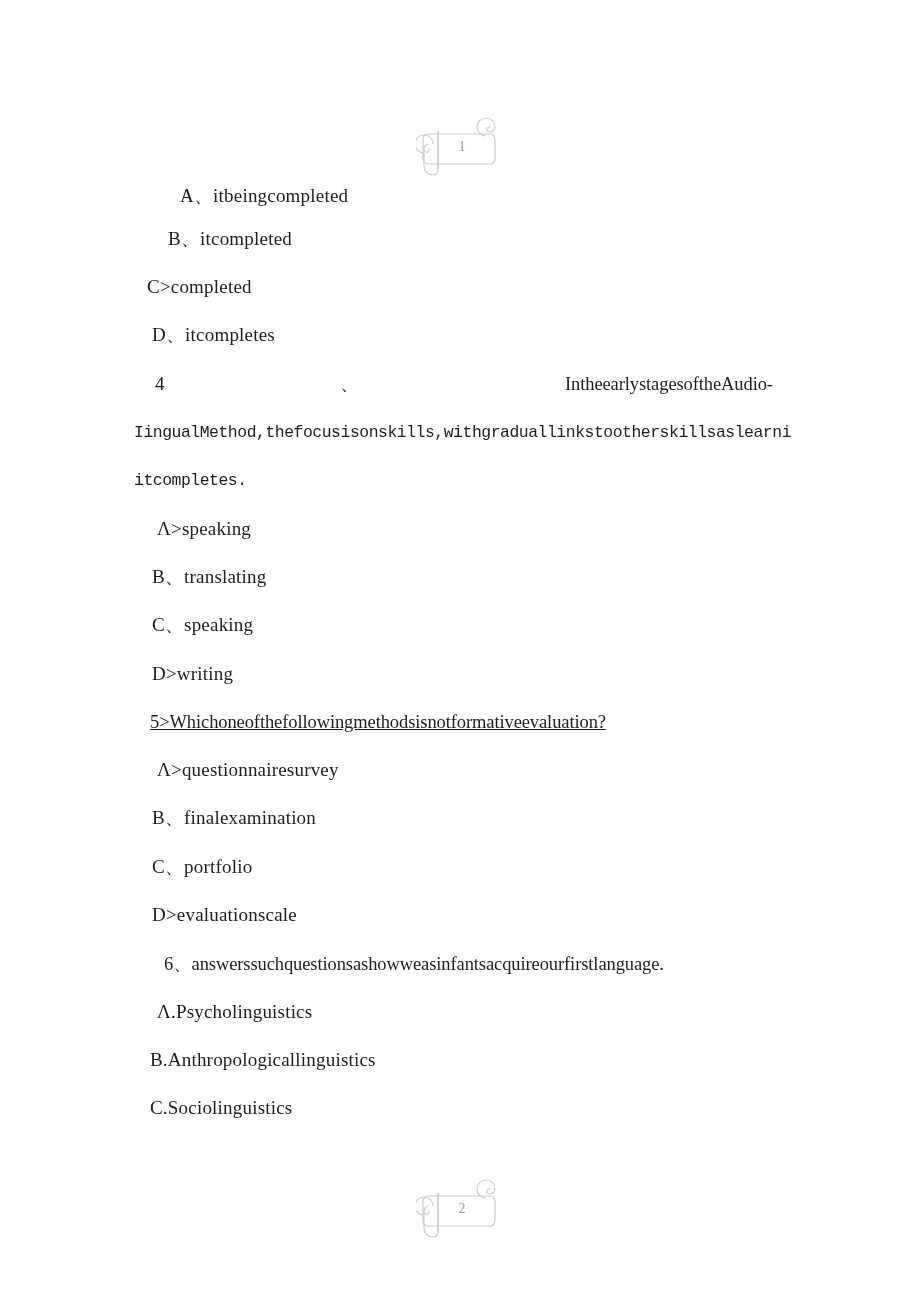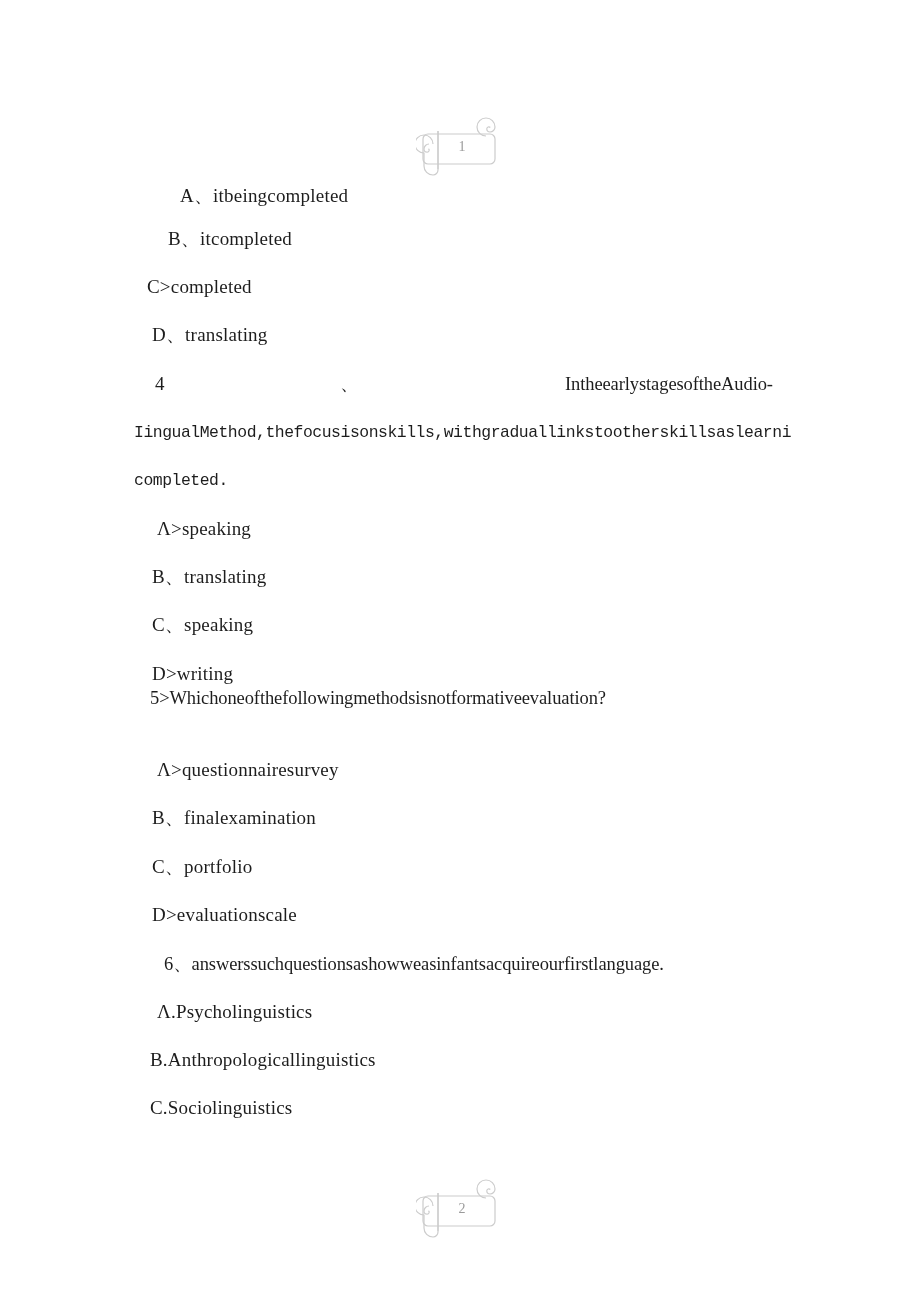--- a/index.html
+++ b/index.html
@@ -113,41 +113,41 @@
 </div>
 
 <div class="doc-body">
 
   <div class="line serifish" style="left:160px; top:186px;margin-left:20px;">A、itbeingcompleted</div>
 
   <div class="line serifish" style="left:152px; top:229px;margin-left:16px;">B、itcompleted</div>
 
   <div class="line serifish" style="left:147px; top:277px;">C&gt;completed</div>
 
-  <div class="line serifish" style="left:152px; top:325px;">D、translating</div>
+  <div class="line serifish" style="left:152px; top:325px;">D、itcompletes</div>
 
   <div class="line serifish" style="left:155px; top:374px;">4</div>
 
   <div class="line serifish" style="left:340px; top:374px;">、</div>
 
   <div class="line flow-serif" style="left:565px; top:374px;">IntheearlystagesoftheAudio-</div>
 
   <div class="line flow" style="left:134px; top:423px;">IingualMethod,thefocusisonskills,withgraduallinkstootherskillsaslearni</div>
 
-  <div class="line flow" style="left:134px; top:471px;">completed.</div>
+  <div class="line flow" style="left:134px; top:471px;">itcompletes.</div>
 
   <div class="line serifish" style="left:157px; top:519px;">Λ&gt;speaking</div>
 
   <div class="line serifish" style="left:152px; top:567px;">B、translating</div>
 
   <div class="line serifish" style="left:152px; top:615px;">C、speaking</div>
 
   <div class="line serifish" style="left:152px; top:664px;">D&gt;writing</div>
 
-  <div class="line flow-serif" style="left:150px; top:688px;">5&gt;Whichoneofthefollowingmethodsisnotformativeevaluation?</div>
+  <div class="line flow-serif" style="left:150px; top:712px;text-decoration:underline;">5&gt;Whichoneofthefollowingmethodsisnotformativeevaluation?</div>
 
   <div class="line serifish" style="left:157px; top:760px;">Λ&gt;questionnairesurvey</div>
 
   <div class="line serifish" style="left:152px; top:808px;">B、finalexamination</div>
 
   <div class="line serifish" style="left:152px; top:857px;">C、portfolio</div>
 
   <div class="line serifish" style="left:152px; top:905px;text-align:center;">D&gt;evaluationscale</div>
 
   <div class="line flow-serif" style="left:152px; top:954px;margin-left:12px;">6、answerssuchquestionsashowweasinfantsacquireourfirstlanguage.</div>

